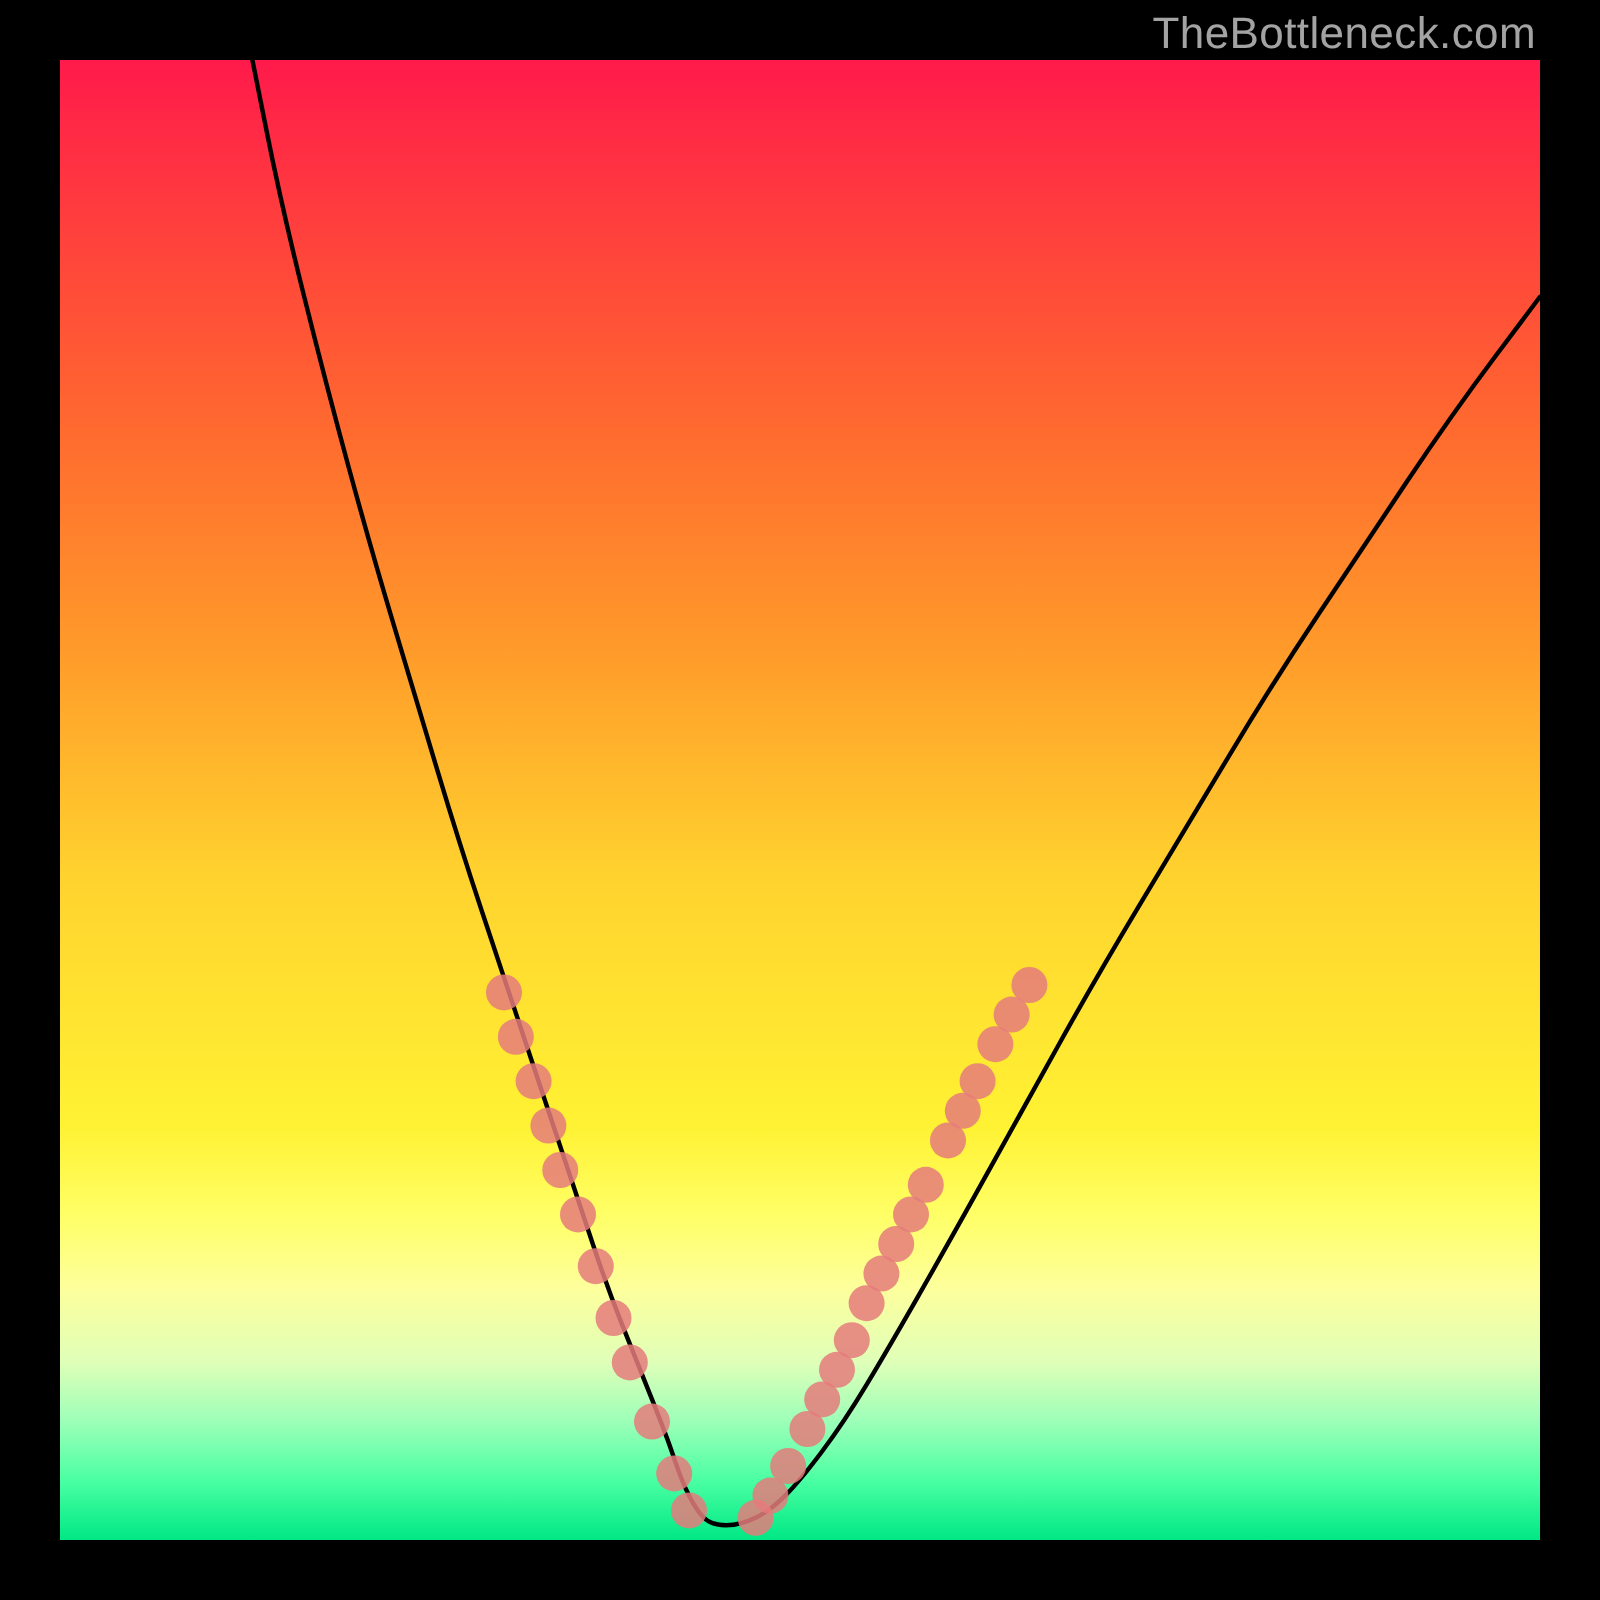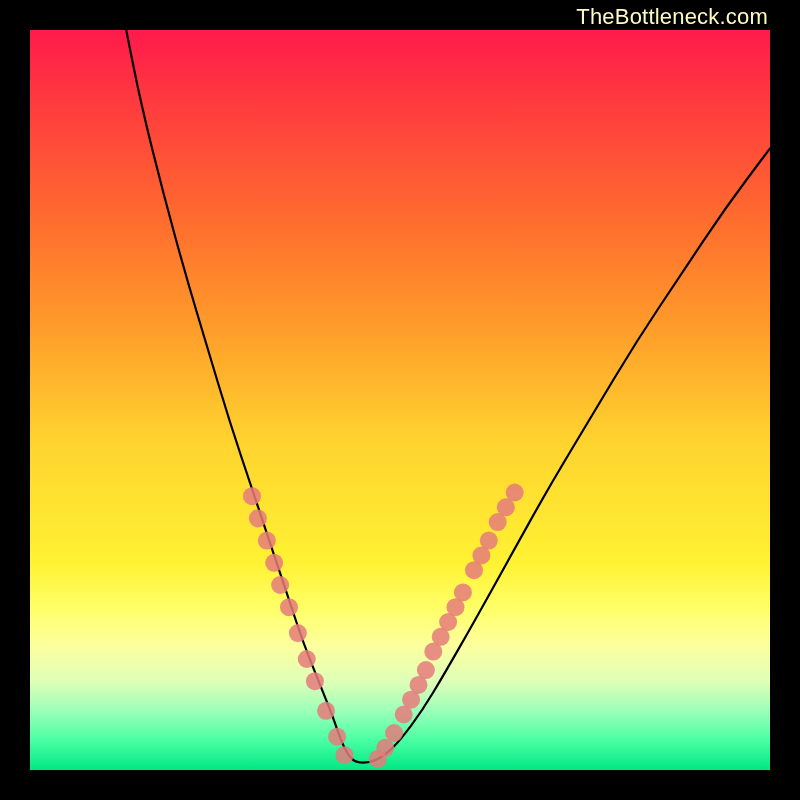--- a/index.html
+++ b/index.html
@@ -35,21 +35,21 @@
       #dfffb8 88%,
       #9cffb8 92%,
       #4affa3 96%,
       #00e884 100%
     );
   }
   .watermark {
     position: absolute;
     top: 4px;
     right: 32px;
-    color: #fef9c3;
+    color: #a3a3a3;
     font-size: 22px;
     font-weight: 500;
     letter-spacing: 0.2px;
     pointer-events: none;
     user-select: none;
   }
   svg.curve {
     position: absolute;
     left: 0; top: 0;
     width: 740px;

